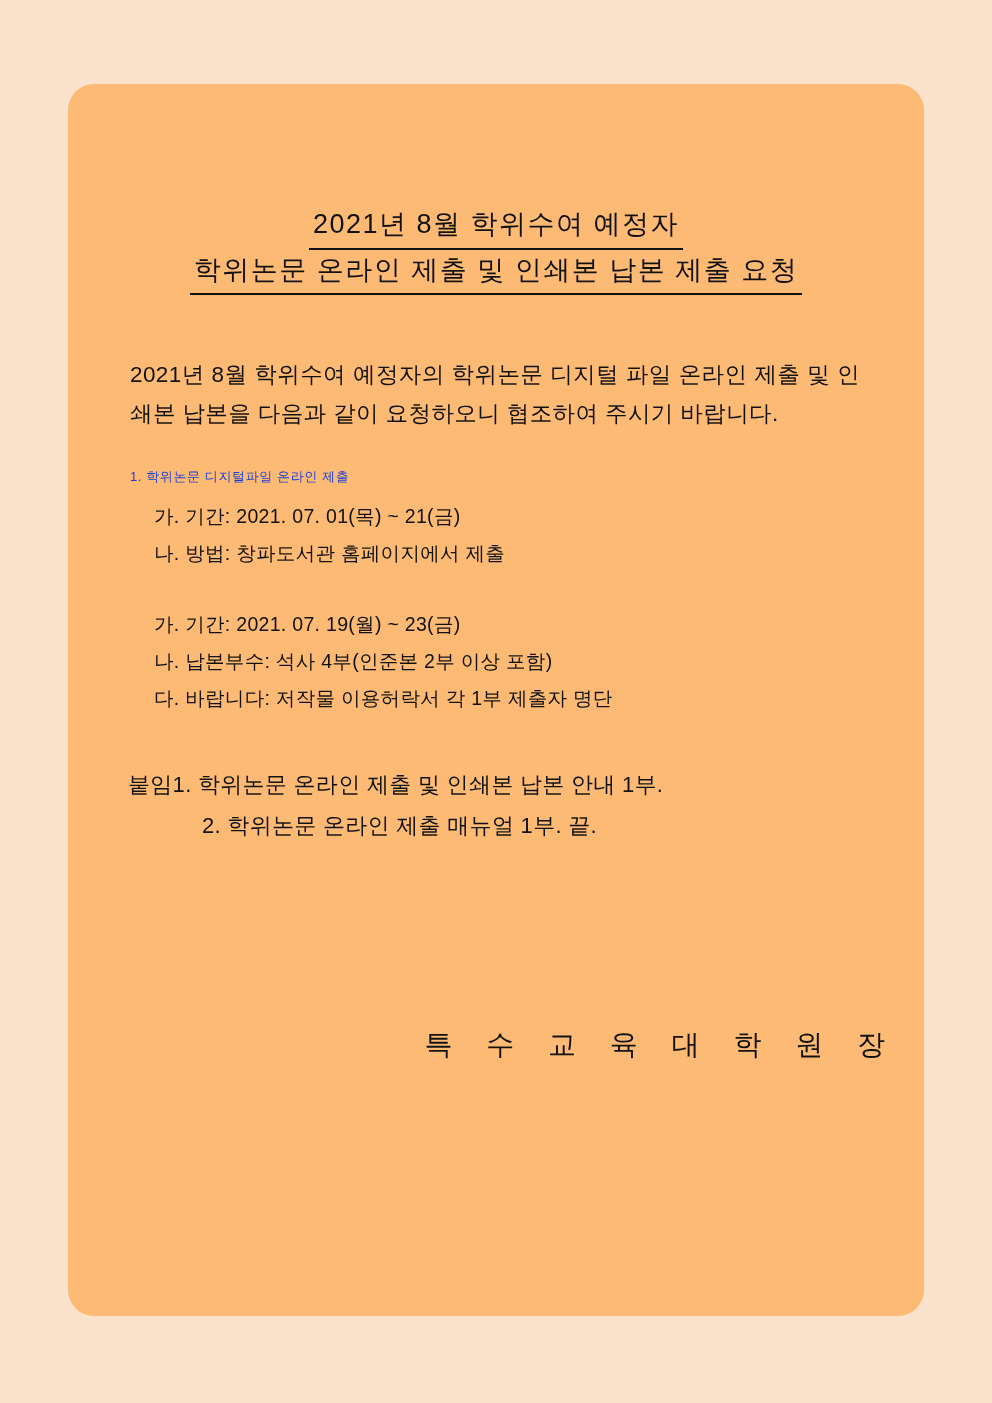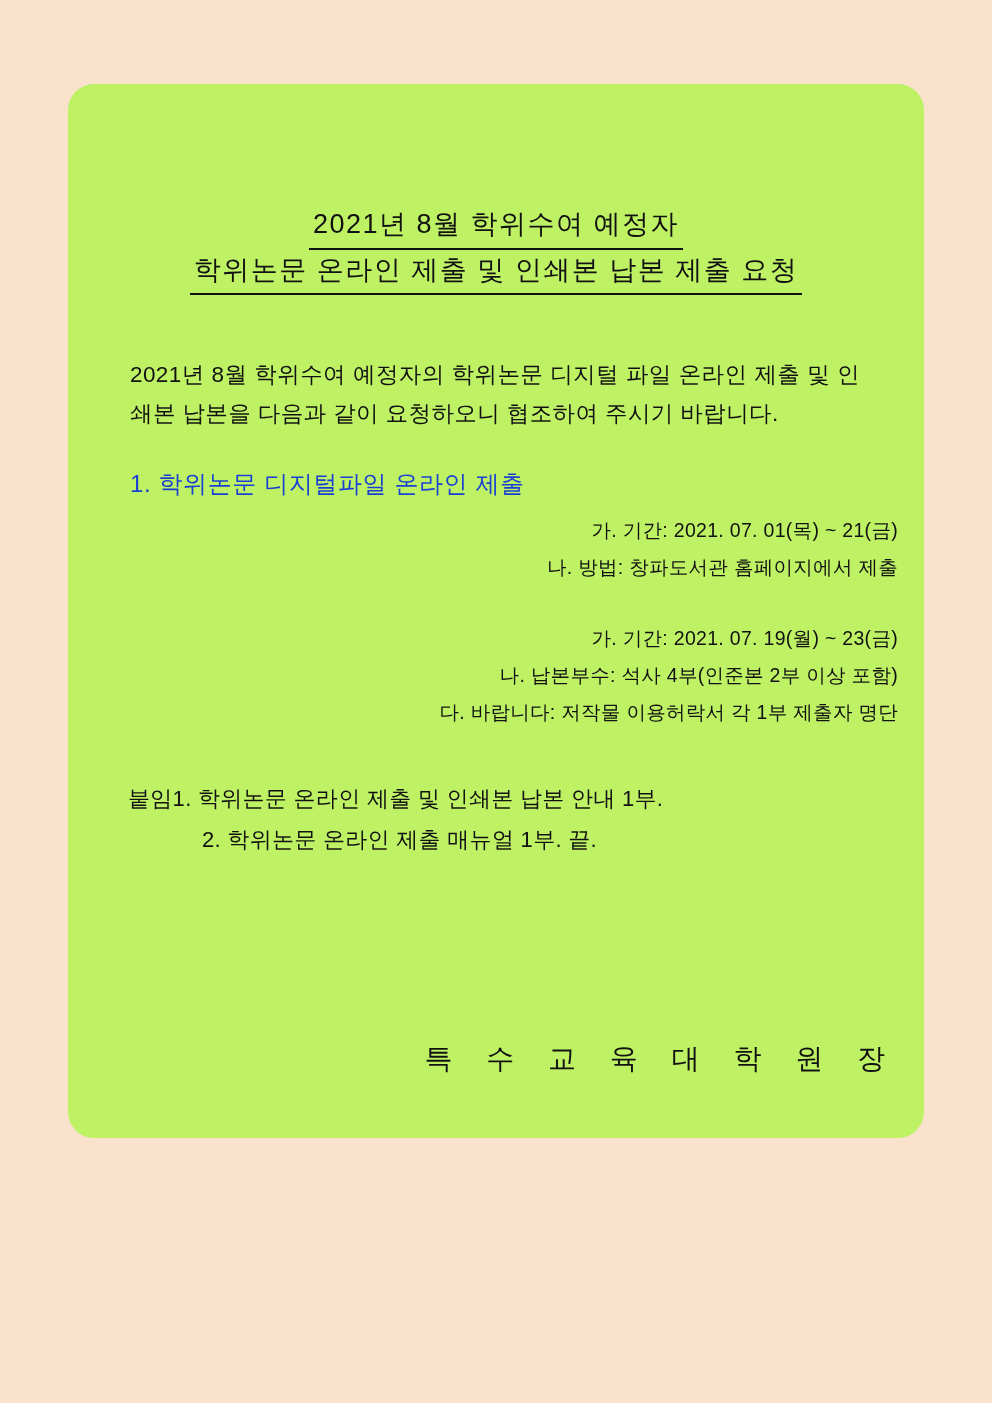--- a/index.html
+++ b/index.html
@@ -11,22 +11,22 @@
     height: 1403px;
     background: #fbe2cc;
     font-family: "Liberation Sans", sans-serif;
     overflow: hidden;
   }
   .page-frame {
     position: absolute;
     left: 68px;
     top: 84px;
     width: 856px;
-    height: 1054px;
-    background: #bef264;
+    height: 1232px;
+    background: #fdba74;
     border-radius: 26px;
   }
   .doc-inner {
     position: absolute;
     left: 26px;
     top: 30px;
     width: 804px;
     height: 1190px;
   }
 
@@ -59,32 +59,31 @@
     letter-spacing: 0.4px;
     padding: 0 38px 0 36px;
   }
 
   
   .section {
     margin-top: 34px;
     padding-left: 36px;
   }
   .section-heading {
-    font-size: 24px;
+    font-size: 13px;
     color: #1a3fd4;
     letter-spacing: 0.6px;
     margin-bottom: 12px;
   }
   .sub-item {
     font-size: 19.5px;
     color: #111;
     letter-spacing: 0.3px;
     line-height: 1.9;
     padding-left: 24px;
-    text-align: right;
   }
 
   
   .attach {
     margin-top: 48px;
     padding-left: 34px;
     font-size: 22px;
     color: #111;
     line-height: 1.85;
     letter-spacing: 0.3px;

